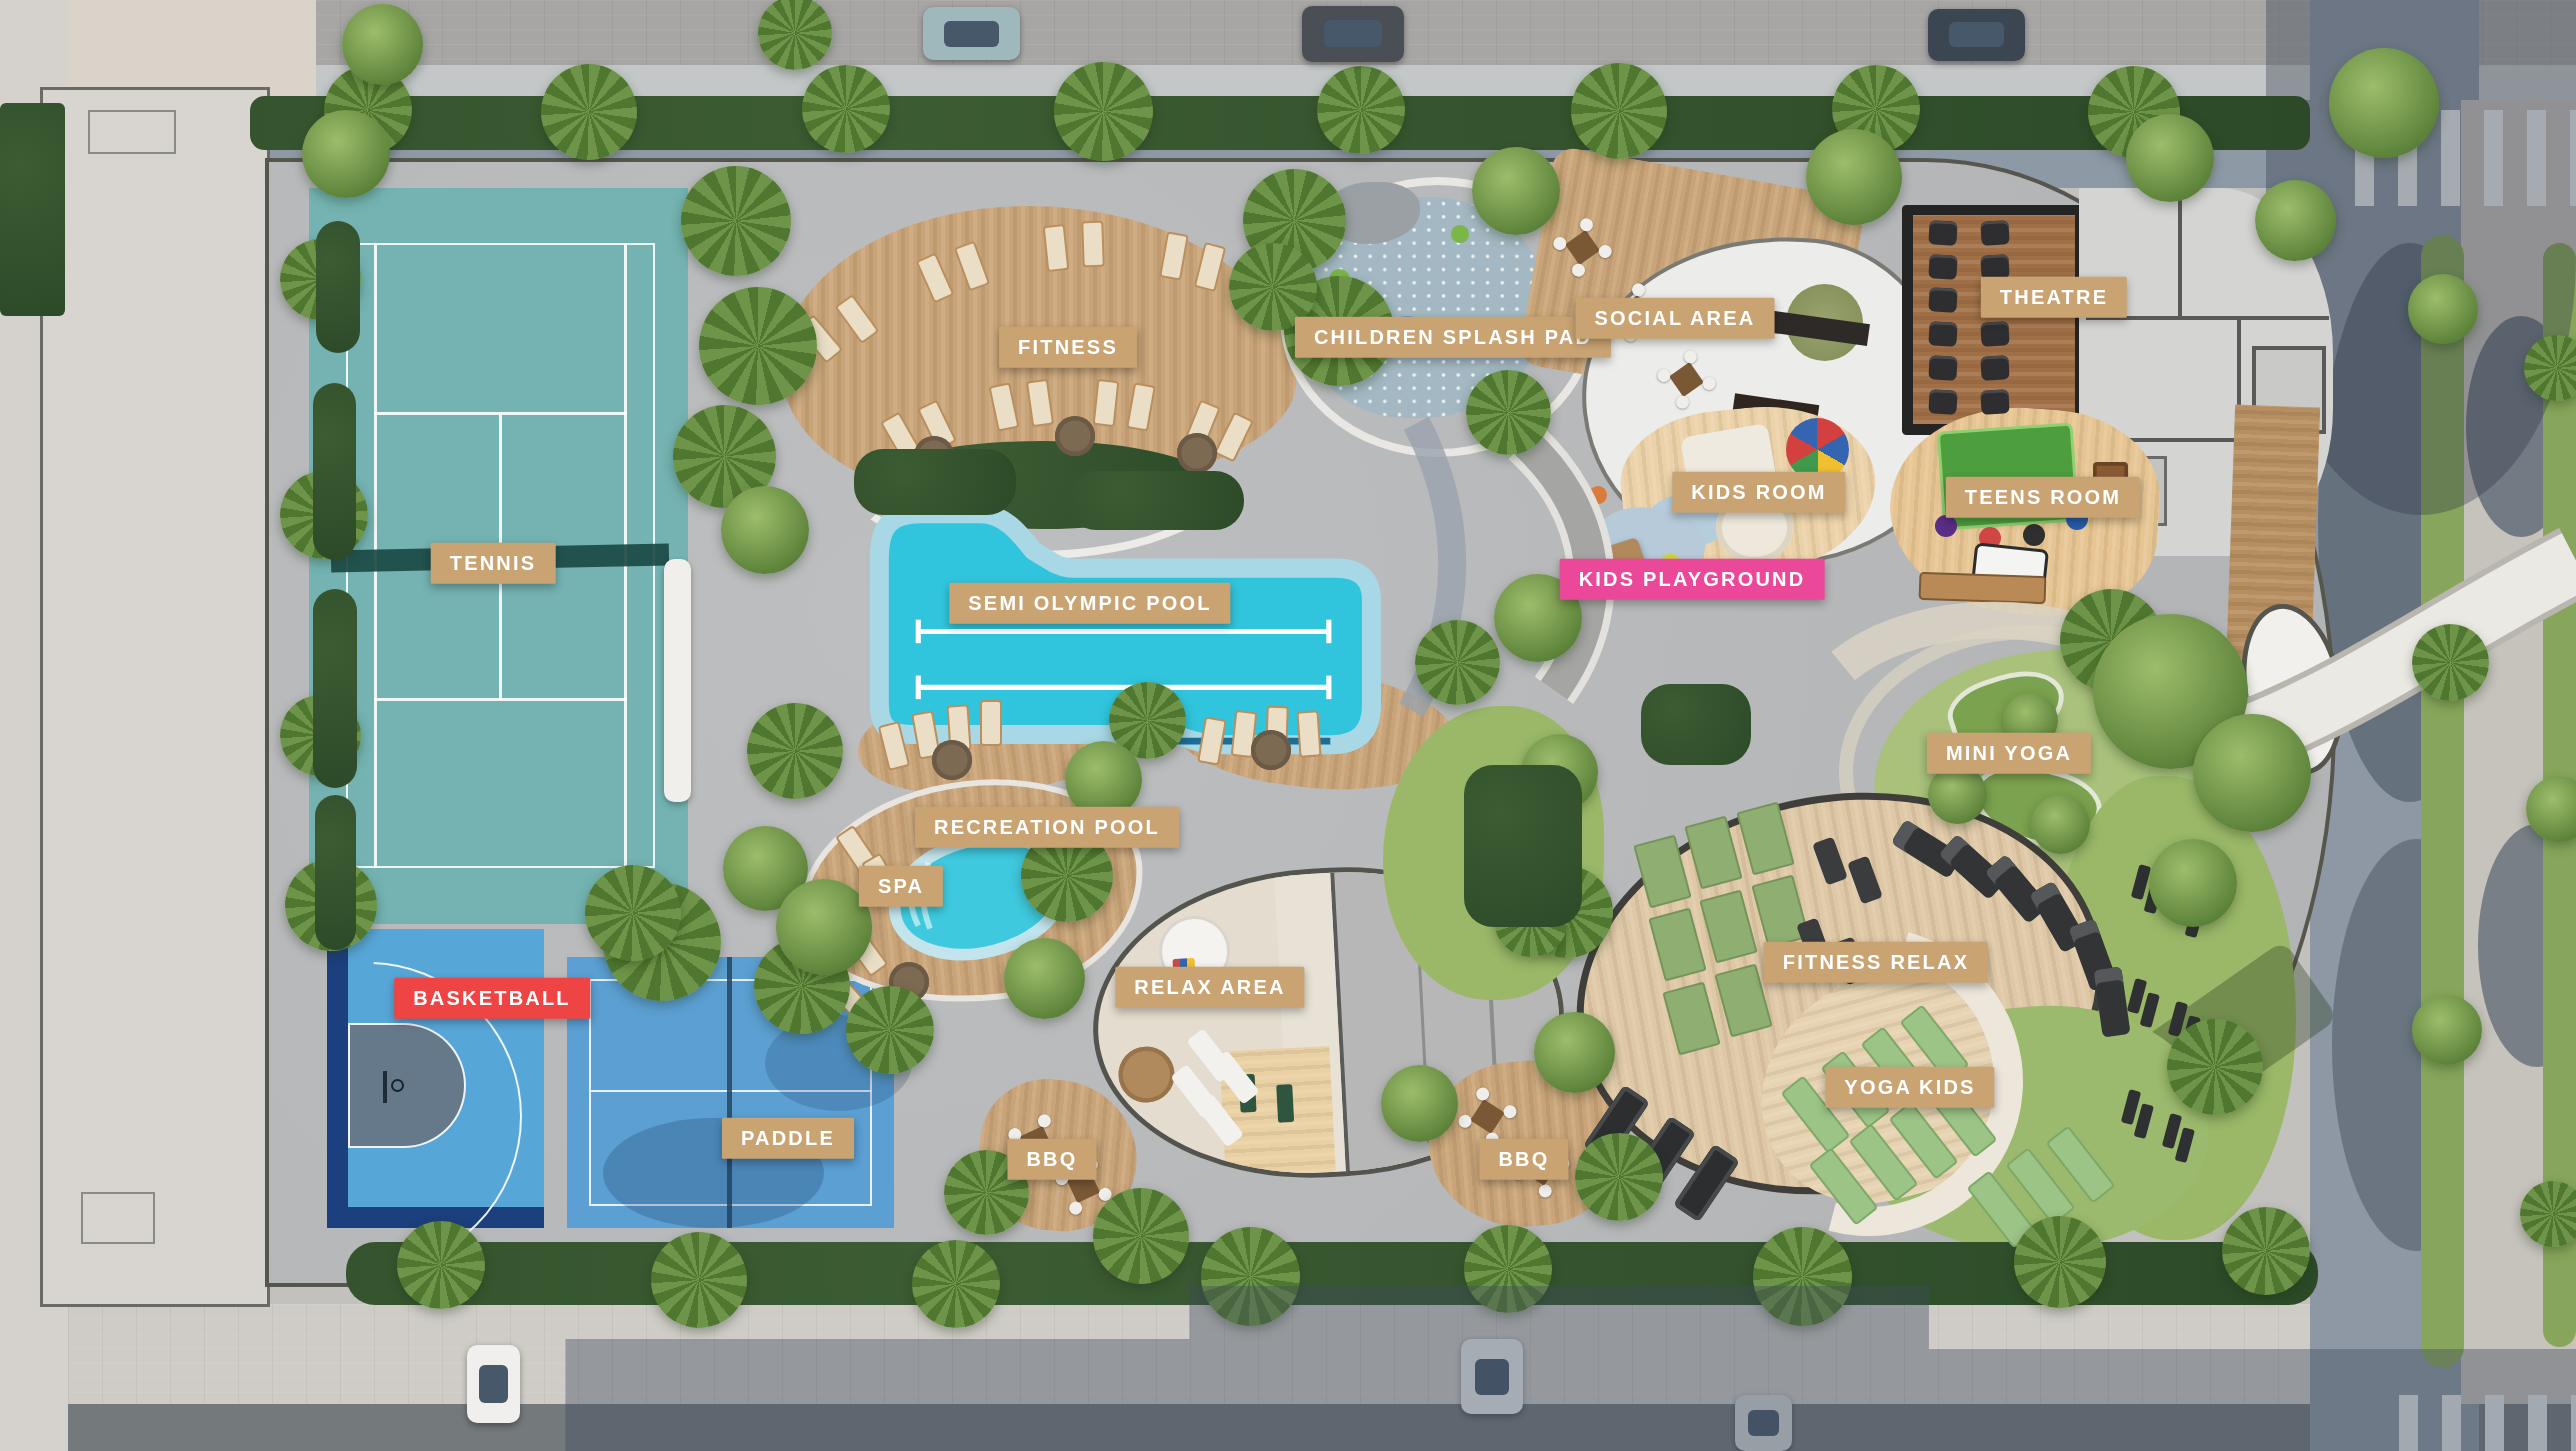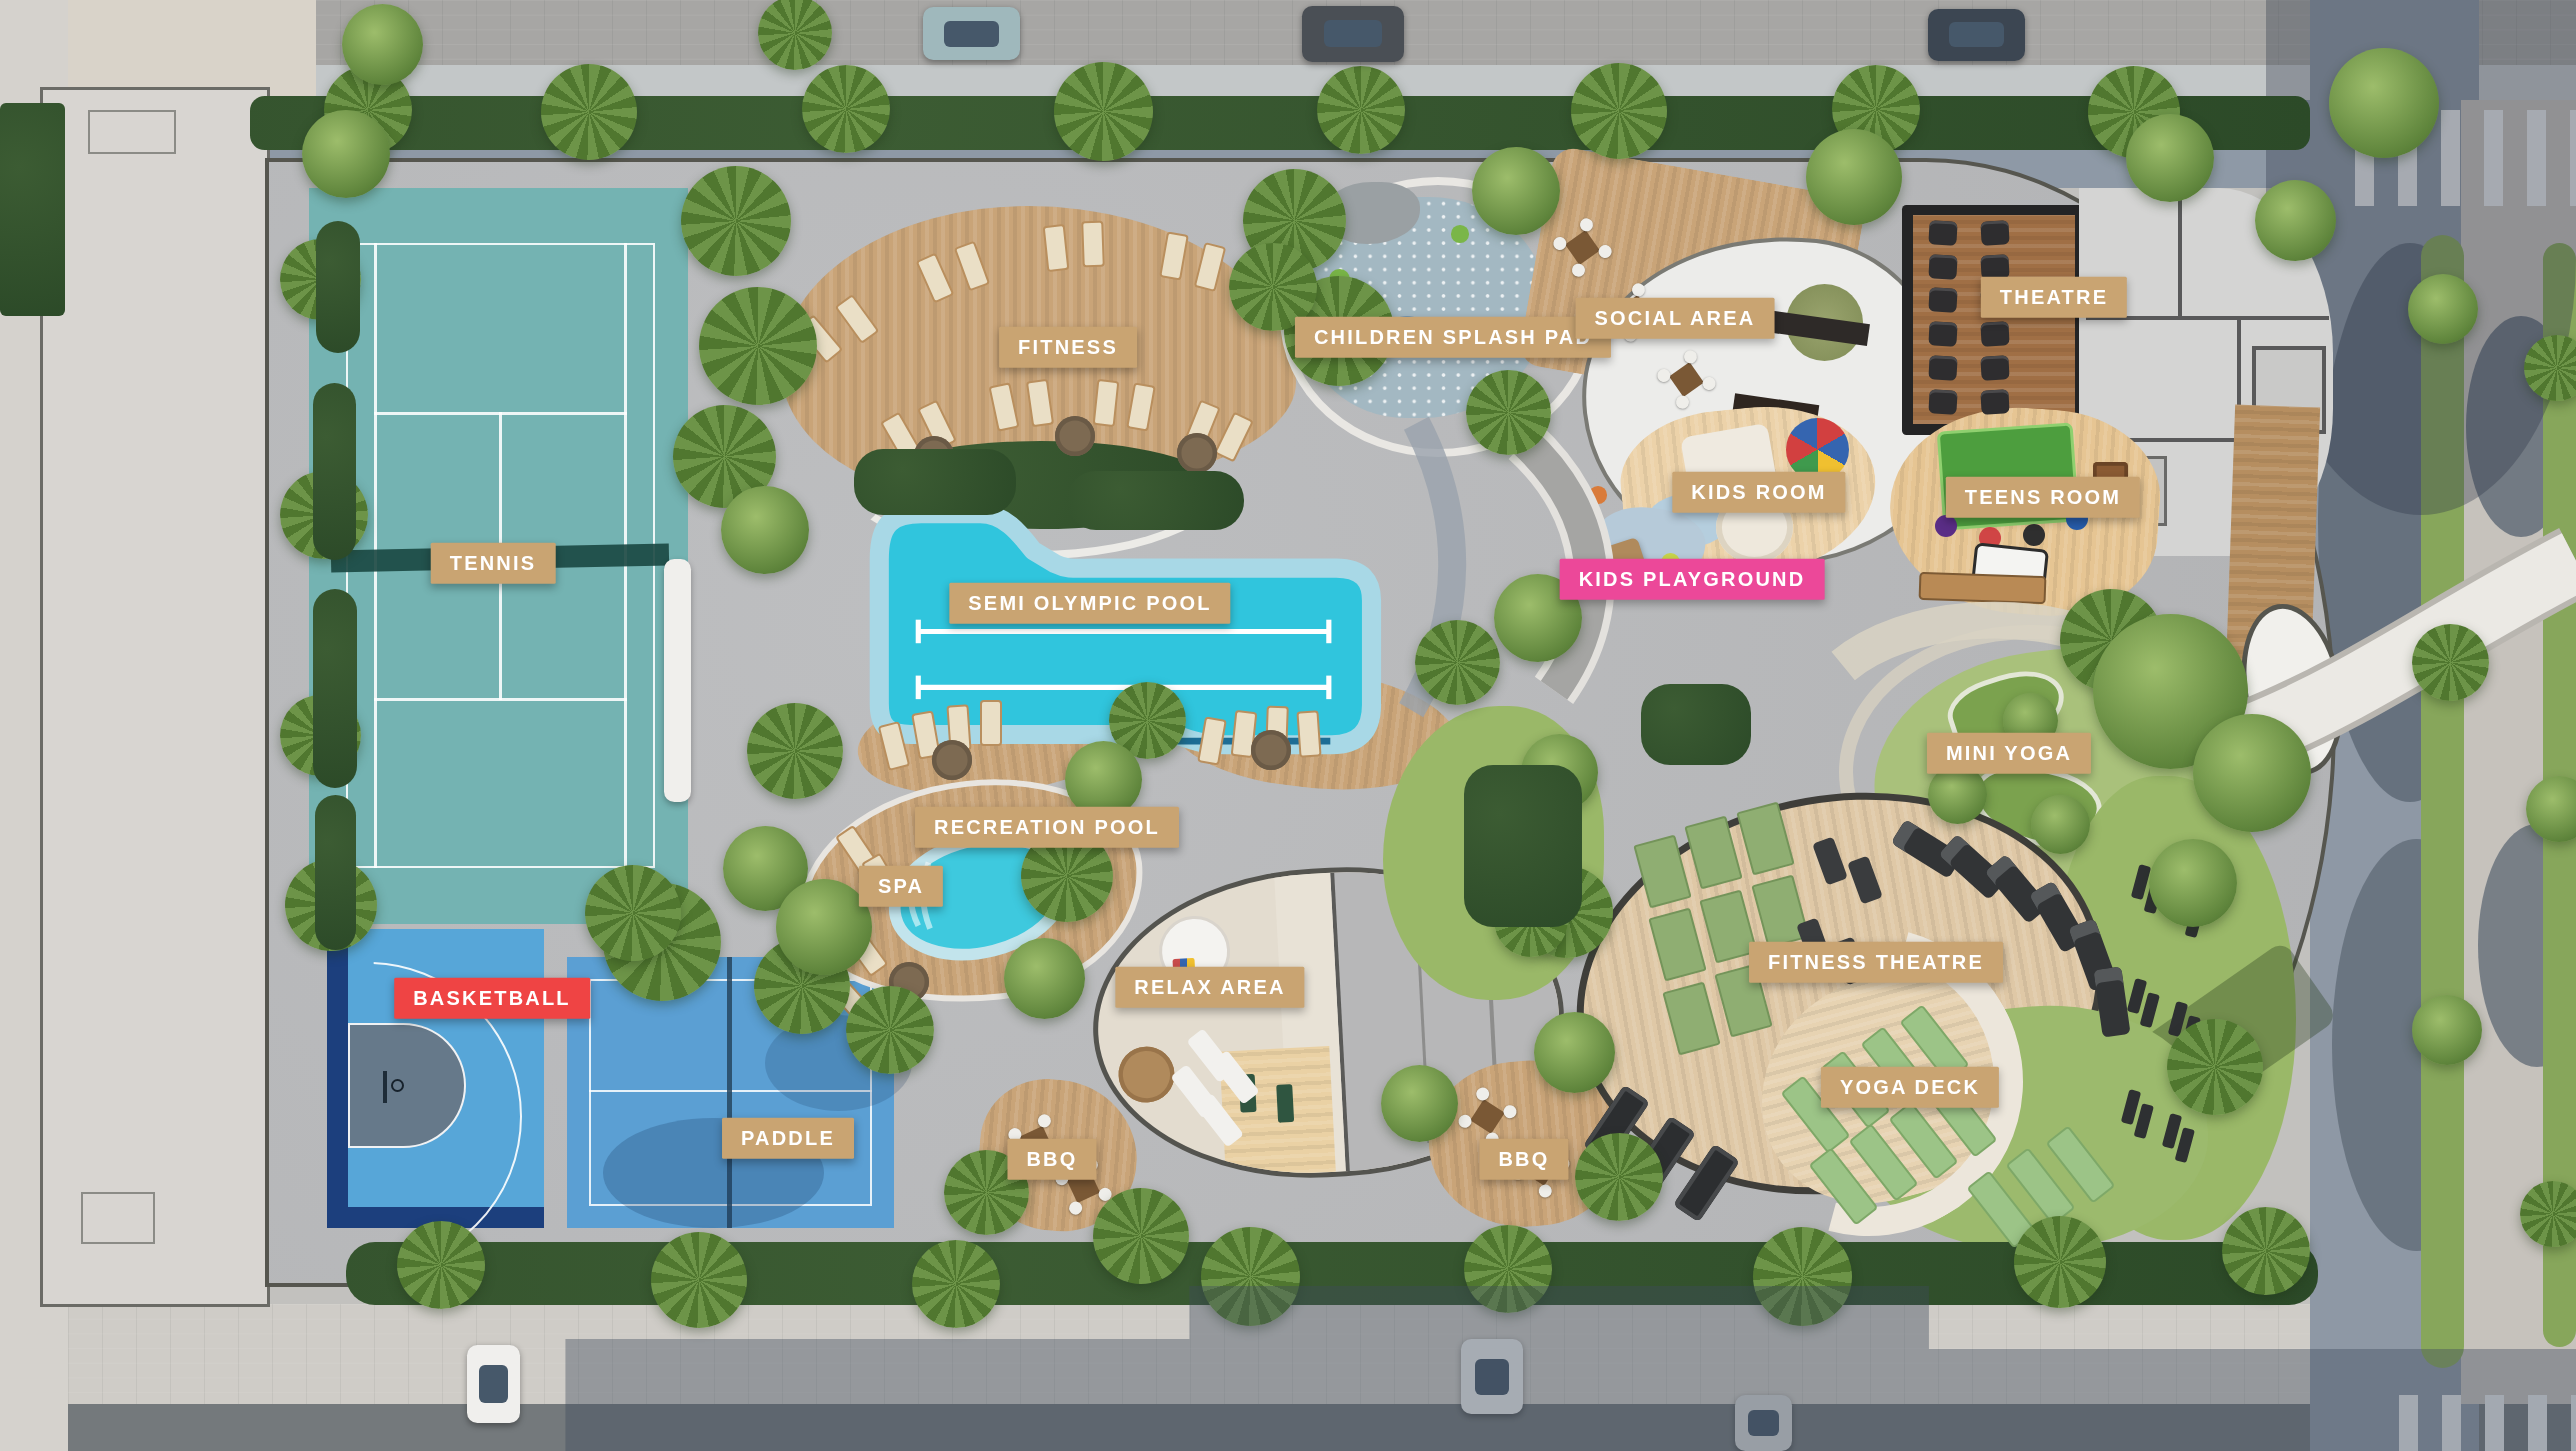--- a/index.html
+++ b/index.html
@@ -453,22 +453,22 @@
       <div class="a label" style="left: 1453px; top: 337px; background: rgb(201, 164, 114); color: rgb(255, 255, 255);">CHILDREN SPLASH PAD</div>
       <div class="a label" style="left: 1675px; top: 318px; background: rgb(201, 164, 114); color: rgb(255, 255, 255);">SOCIAL AREA</div>
       <div class="a label" style="left: 2054px; top: 297px; background: rgb(201, 164, 114); color: rgb(255, 255, 255);">THEATRE</div>
       <div class="a label" style="left: 1759px; top: 492px; background: rgb(201, 164, 114); color: rgb(255, 255, 255);">KIDS ROOM</div>
       <div class="a label" style="left: 2043px; top: 497px; background: rgb(201, 164, 114); color: rgb(255, 255, 255);">TEENS ROOM</div>
       <div class="a label" style="left: 1692px; top: 579px; background: #ec4899; color: rgb(255, 255, 255);">KIDS PLAYGROUND</div>
       <div class="a label" style="left: 1090px; top: 603px; background: rgb(201, 164, 114); color: rgb(255, 255, 255);">SEMI OLYMPIC POOL</div>
       <div class="a label" style="left: 2009px; top: 753px; background: rgb(201, 164, 114); color: rgb(255, 255, 255);">MINI YOGA</div>
       <div class="a label" style="left: 1047px; top: 827px; background: rgb(201, 164, 114); color: rgb(255, 255, 255);">RECREATION POOL</div>
       <div class="a label" style="left: 901px; top: 886px; background: rgb(201, 164, 114); color: rgb(255, 255, 255);">SPA</div>
-      <div class="a label" style="left: 1876px; top: 962px; background: rgb(201, 164, 114); color: rgb(255, 255, 255);">FITNESS THEATRE</div>
+      <div class="a label" style="left: 1876px; top: 962px; background: rgb(201, 164, 114); color: rgb(255, 255, 255);">FITNESS RELAX</div>
       <div class="a label" style="left: 1210px; top: 987px; background: rgb(201, 164, 114); color: rgb(255, 255, 255);">RELAX AREA</div>
       <div class="a label" style="left: 492px; top: 998px; background: #ef4444; color: rgb(255, 255, 255);">BASKETBALL</div>
-      <div class="a label" style="left: 1910px; top: 1087px; background: rgb(201, 164, 114); color: rgb(255, 255, 255);">YOGA DECK</div>
+      <div class="a label" style="left: 1910px; top: 1087px; background: rgb(201, 164, 114); color: rgb(255, 255, 255);">YOGA KIDS</div>
       <div class="a label" style="left: 788px; top: 1138px; background: rgb(201, 164, 114); color: rgb(255, 255, 255);">PADDLE</div>
       <div class="a label" style="left: 1052px; top: 1159px; background: rgb(201, 164, 114); color: rgb(255, 255, 255);">BBQ</div>
       <div class="a label" style="left: 1524px; top: 1159px; background: rgb(201, 164, 114); color: rgb(255, 255, 255);">BBQ</div>
     </div>
 </div>
 
 
 </body></html>

